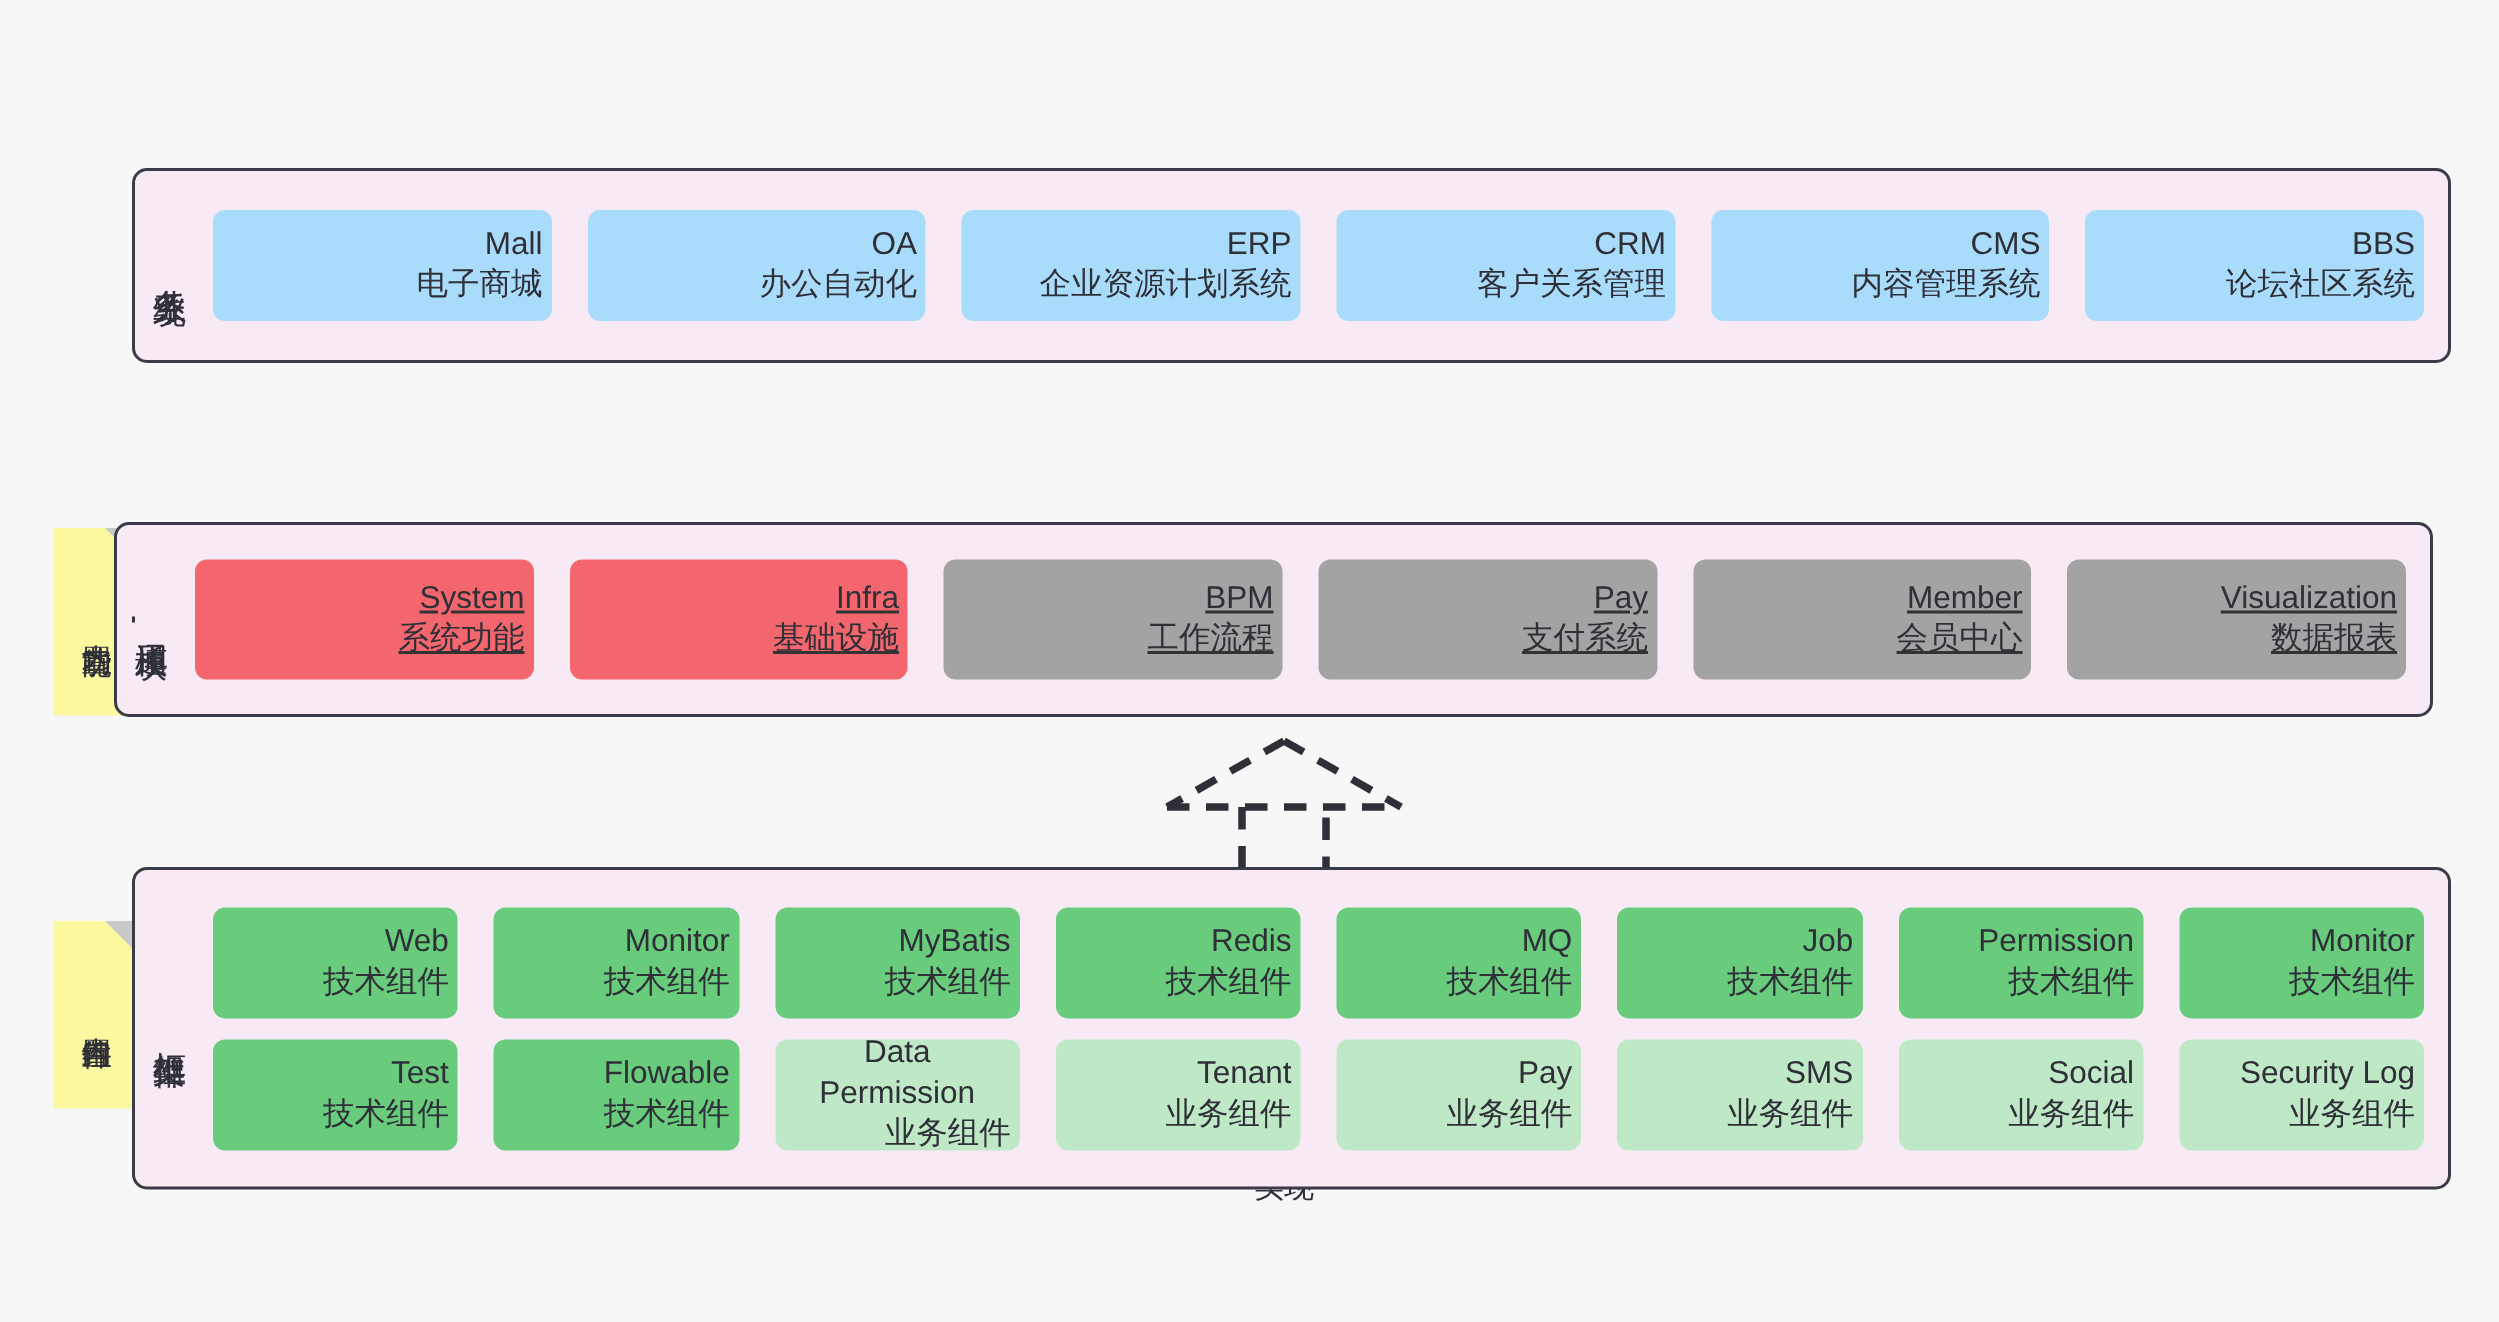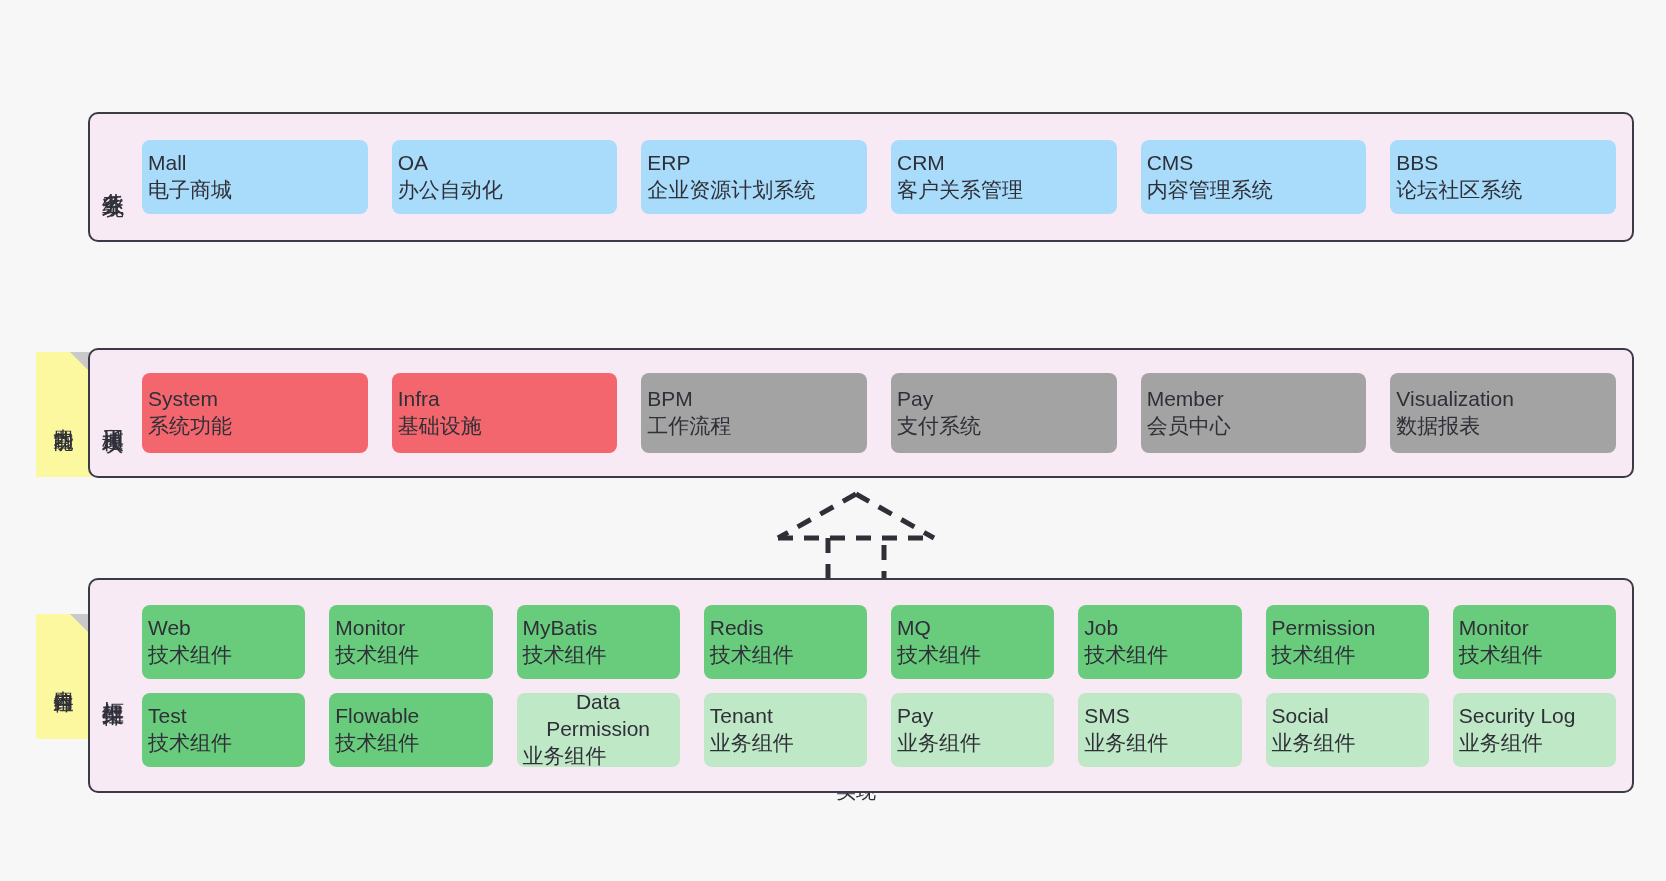--- a/index.html
+++ b/index.html
@@ -61,21 +61,21 @@
     flex-direction: row;
     gap: 24px;
   }
 
   
   .box {
     flex: 1 1 0;
     border-radius: 8px;
     display: flex;
     flex-direction: column;
-    align-items: flex-start;
+    align-items: flex-end;
     justify-content: center;
     text-align: center;
     font-size: 21px;
     line-height: 1.28;
     color: #2f2f38;
     box-sizing: border-box;
     padding: 4px 6px;
     user-select: none;
   }
   .box .b-title { display: block; }
@@ -86,21 +86,21 @@
   .pink        { background: #a3a3a3; }
   .green       { background: #68cc7c; }
   .lightgreen  { background: #bfe8c6; }
 
   
   #layer-business { left: 88px; top: 112px; width: 1546px; height: 130px; }
   #layer-business .layer-body { padding: 0 16px 0 6px; }
   #layer-business .box { height: 74px; }
 
   
-  #layer-common { left: 88px; top: 348px; width: 1546px; height: 130px; }
+  #layer-common { left: 76px; top: 348px; width: 1546px; height: 130px; text-decoration: underline; }
   #layer-common .box { height: 80px; }
 
   
   #layer-framework { left: 88px; top: 578px; width: 1546px; height: 215px; }
   #layer-framework .box { height: 74px; }
   #layer-framework .layer-body { gap: 14px; }
 
   
   .note {
     position: absolute;

